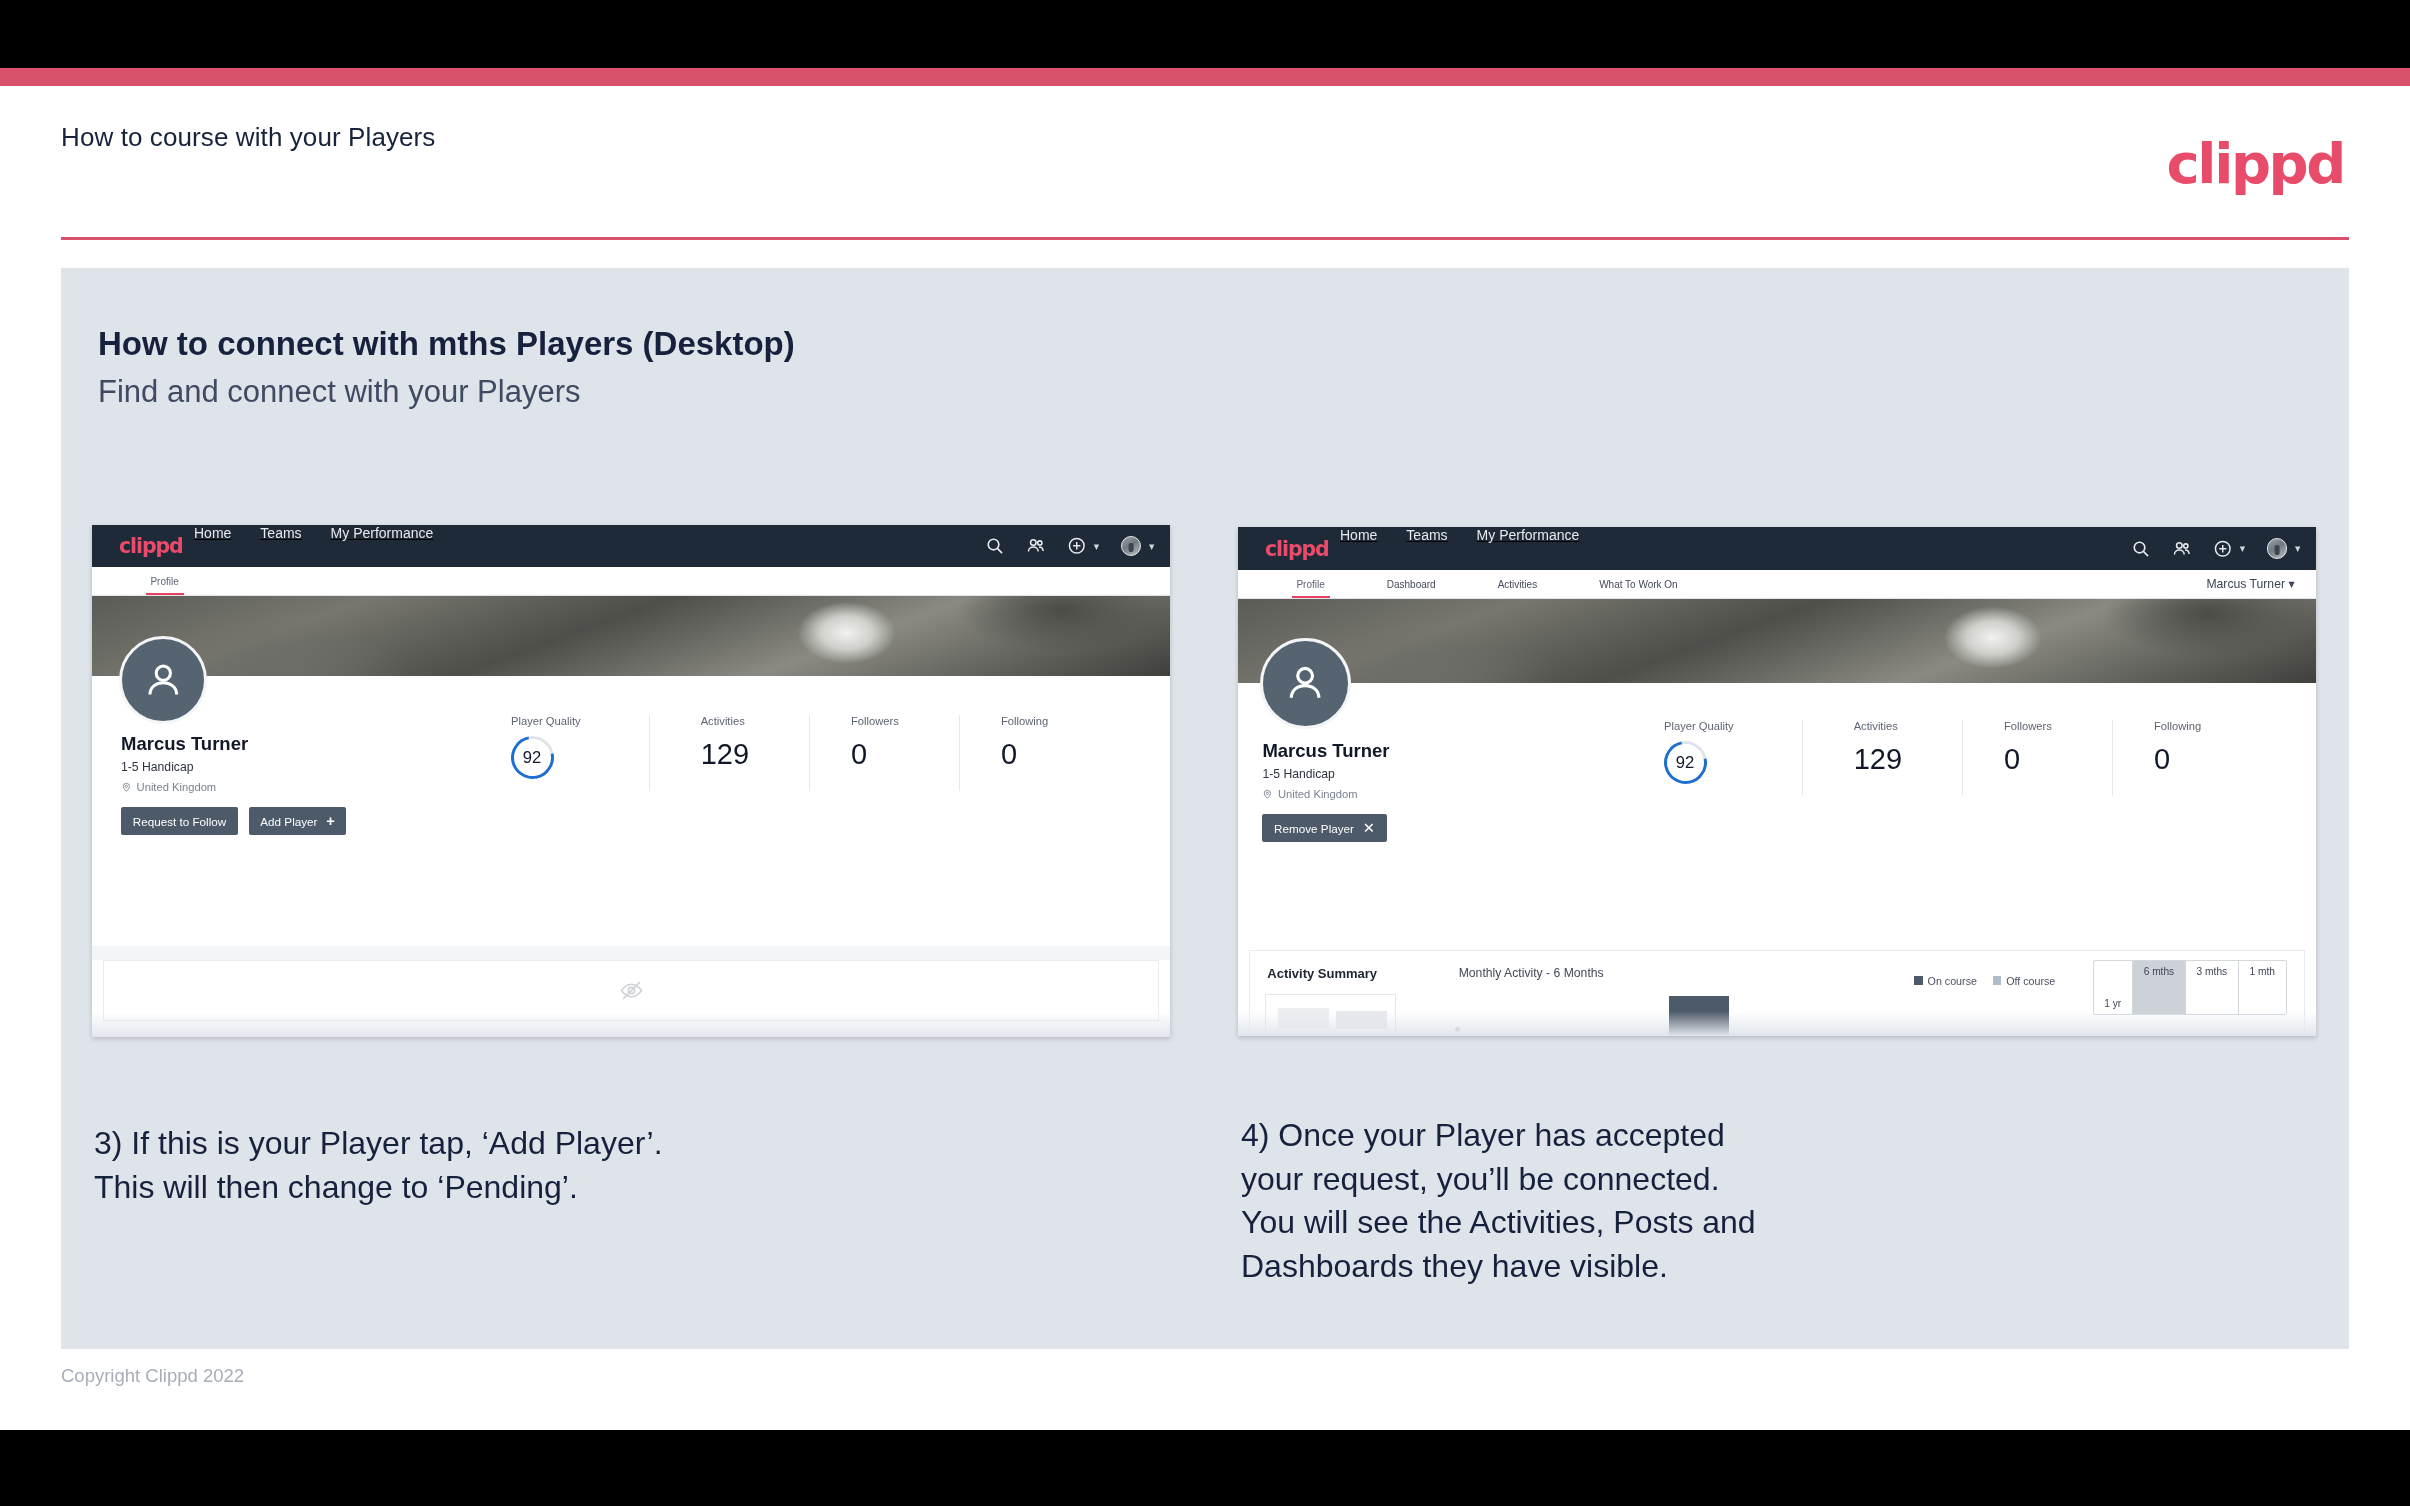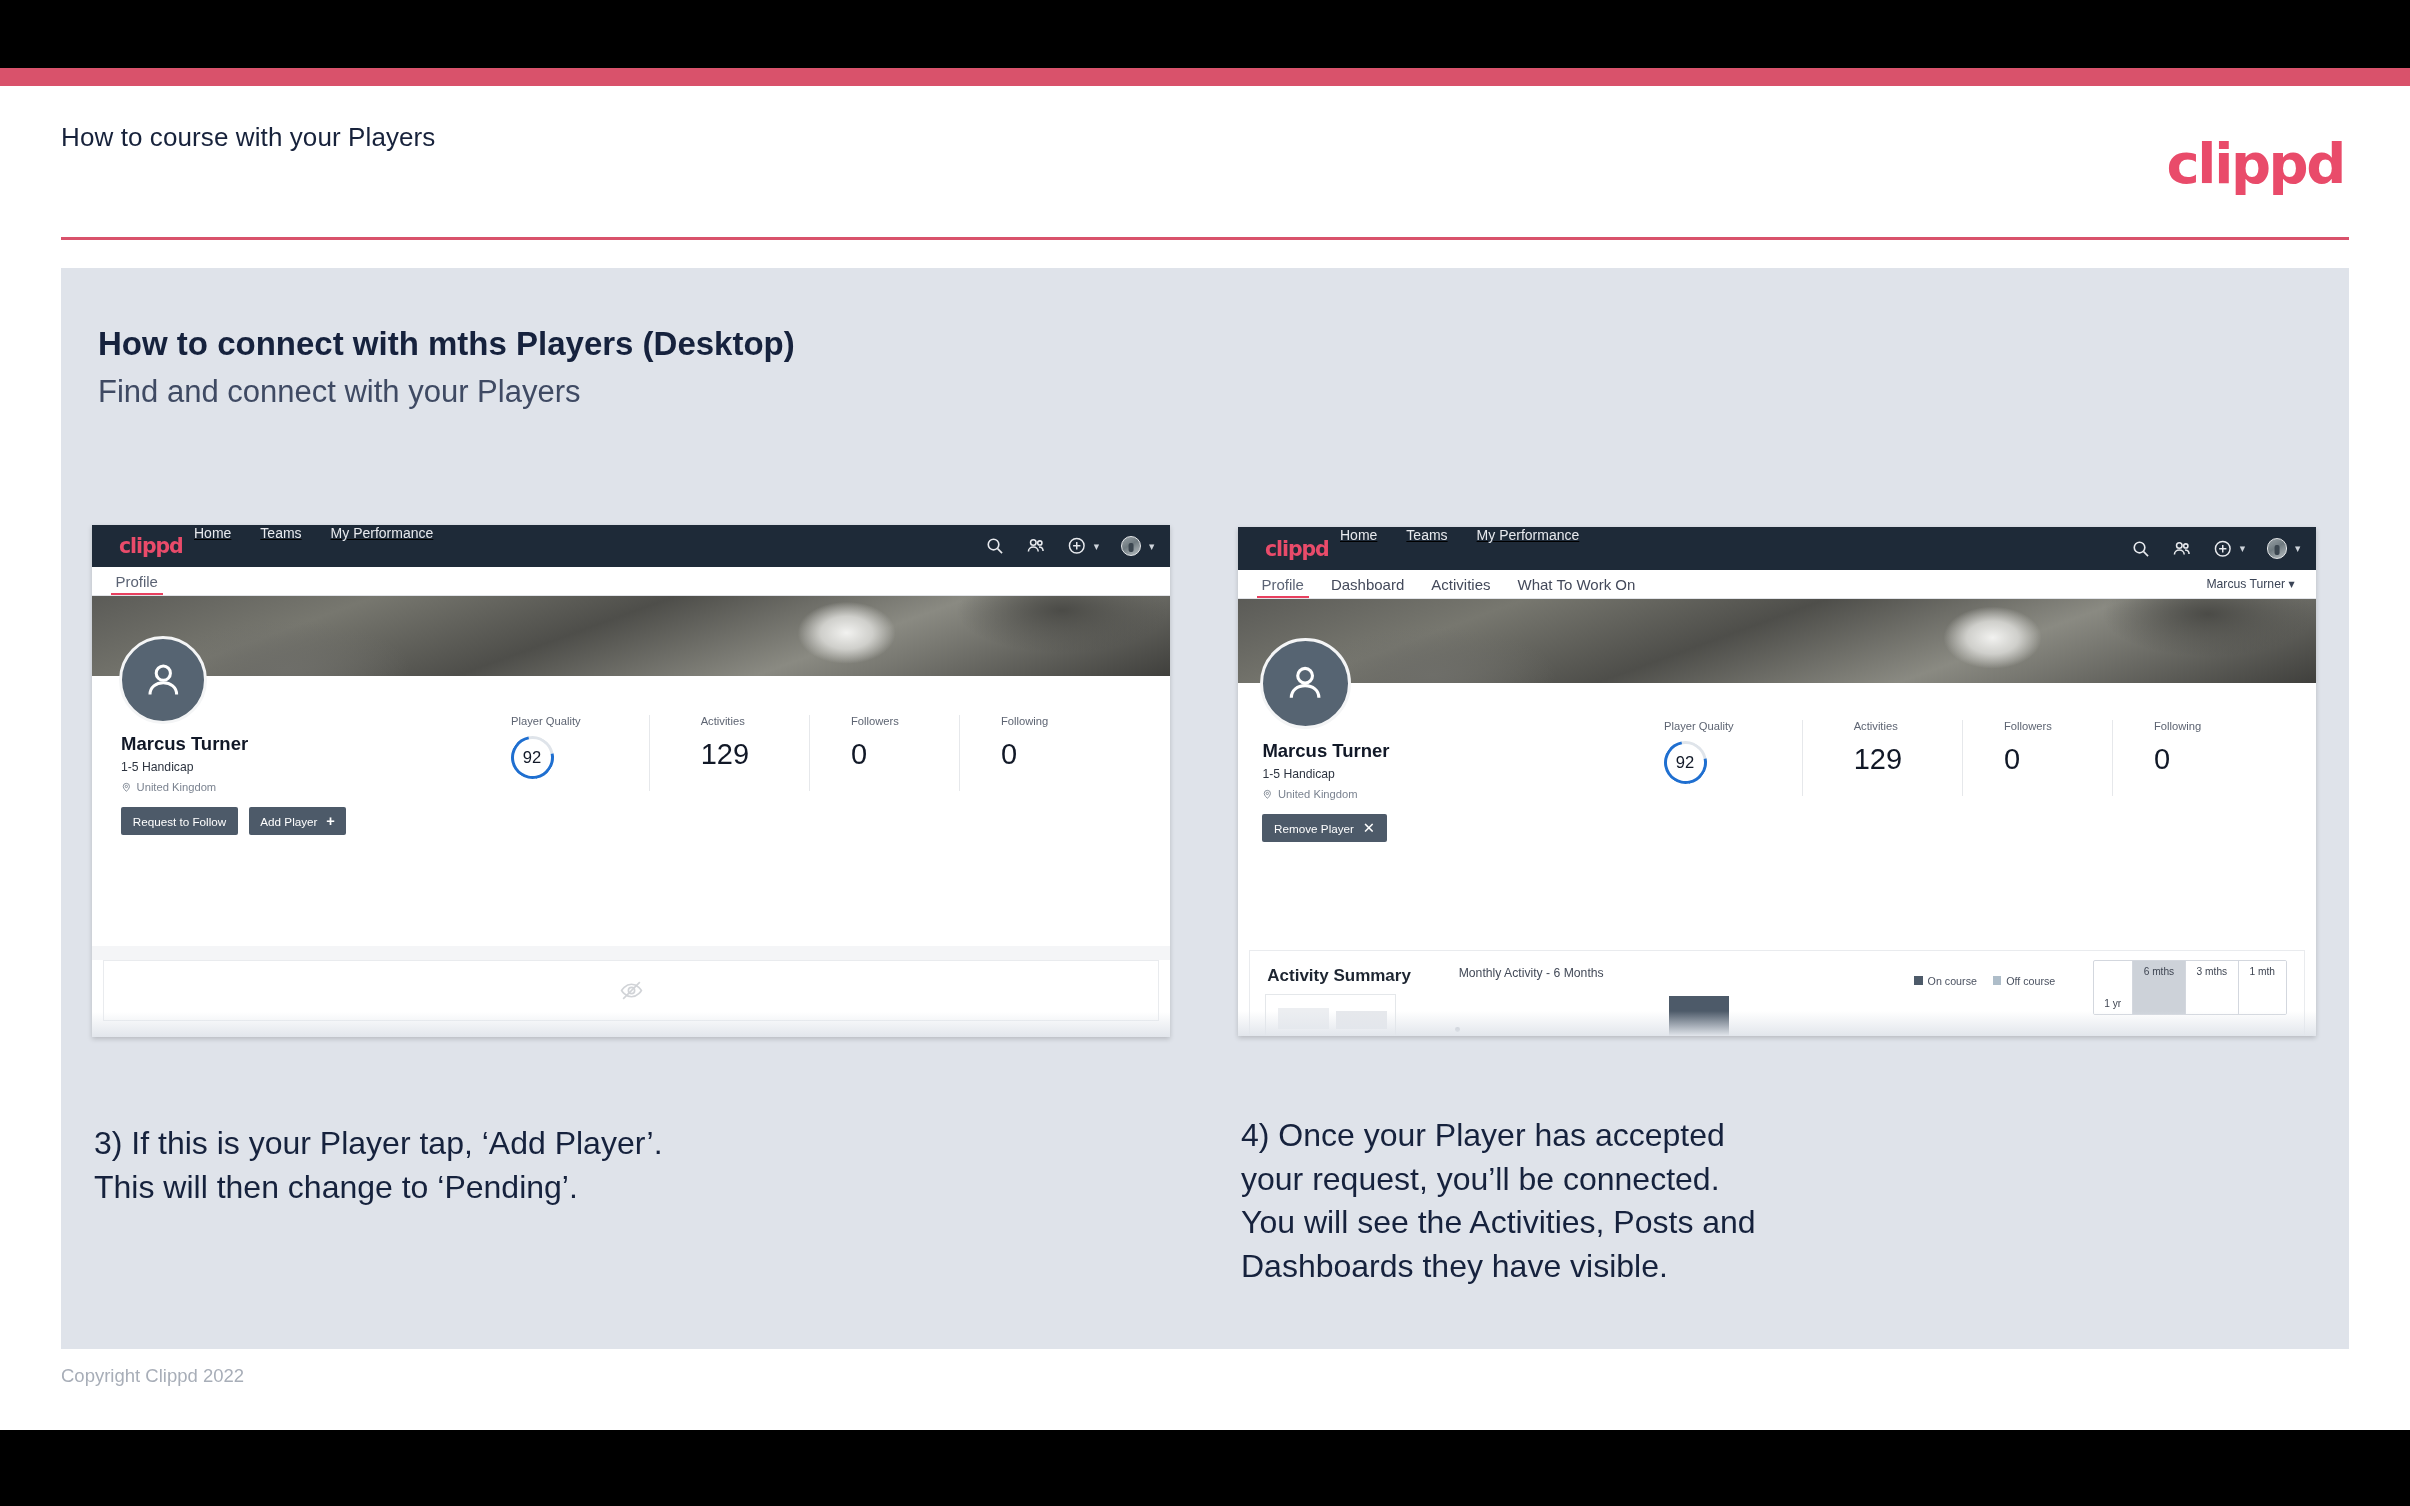--- a/index.html
+++ b/index.html
@@ -80,21 +80,21 @@
     content:""; position:absolute; left:50%; top:32%; width:4.9px; height:9.8px;
     transform:translateX(-50%); background:#3b4650; border-radius:2px;
   }
 
   
   .tabstrip {
     position:relative; width:100%; height:29px; background:#fff;
     border-bottom:1px solid #e2e4e8; display:flex; align-items:center;
   }
   .tabstrip .tabs { display:flex; align-items:center; height:100%; padding-left:23.4px; gap:27px; }
-  .tabstrip .tab { font-size:15px; color:#43495a; height:100%; display:flex; align-items:center; position:relative; }
+  .tabstrip .tab { font-size:10px; color:#43495a; height:100%; display:flex; align-items:center; position:relative;margin-left:35px; }
   .tabstrip .tab.active { color:#5b6374; }
   .tabstrip .tab.active::after{
     content:""; position:absolute; left:-4.9px; right:-4.9px; bottom:0; height:2.4px; background:#e8405f;
   }
   .tab-user {
     position:absolute; right:21.5px; top:50%; transform:translateY(-50%);
     font-size:12.2px; color:#3b4456;
   }
 
   
@@ -162,21 +162,21 @@
   .hidden-block {
     position:absolute; left:10.7px; right:10.7px; top:435px; height:61px;
     background:#fff; border:1px solid #e9ebee;
     display:flex; align-items:center; justify-content:center;
   }
   .hidden-block svg { width:25px; height:25px; opacity:.45; }
   .shot-left .card-gap { position:absolute; left:0; right:0; top:421px; height:13.7px; background:#f4f5f7; }
 
   
   .act-wrap { position:absolute; left:10.7px; right:10.7px; top:423px; bottom:0; background:#fff; border:1px solid #e9ebee; }
-  .act-title { position:absolute; left:17.6px; top:14.6px; font-size:17px; font-weight:bold; color:#1d2531; }
+  .act-title { position:absolute; left:17.6px; top:14.6px; font-size:13px; font-weight:bold; color:#1d2531; }
   .act-sub   { position:absolute; left:185px; top:14.6px; font-size:12.2px; color:#434a58;padding-left:24px; }
   .legend { position:absolute; right:249px; top:14.6px; display:flex; gap:15.6px; align-items:center;margin-top:9px; }
   .legend span { font-size:10.7px; color:#4b5261; display:flex; align-items:center; gap:4.9px; }
   .lg-dot { width:8.8px; height:8.8px; display:inline-block; }
   .seg { position:absolute; right:17.6px; top:8.8px; display:flex; border:1px solid #d3d7de; border-radius:2px; overflow:hidden; }
   .seg div { font-size:10.2px; color:#3e4插; padding:4.9px 10.7px; color:#3e4552; background:#fff; border-left:1px solid #d3d7de; }
   .seg div:first-child { border-left:none;margin-top:32px; }
   .seg div.on { background:#cdd2d9; }
   .mini-panel { position:absolute; left:15.6px; top:43px; width:131px; height:45px; border:1px solid #e4e7ea; background:#fff; }
   .mini-bar1 { position:absolute; left:11.7px; top:12.7px; width:51px; height:21.5px; background:#eceef1; }

